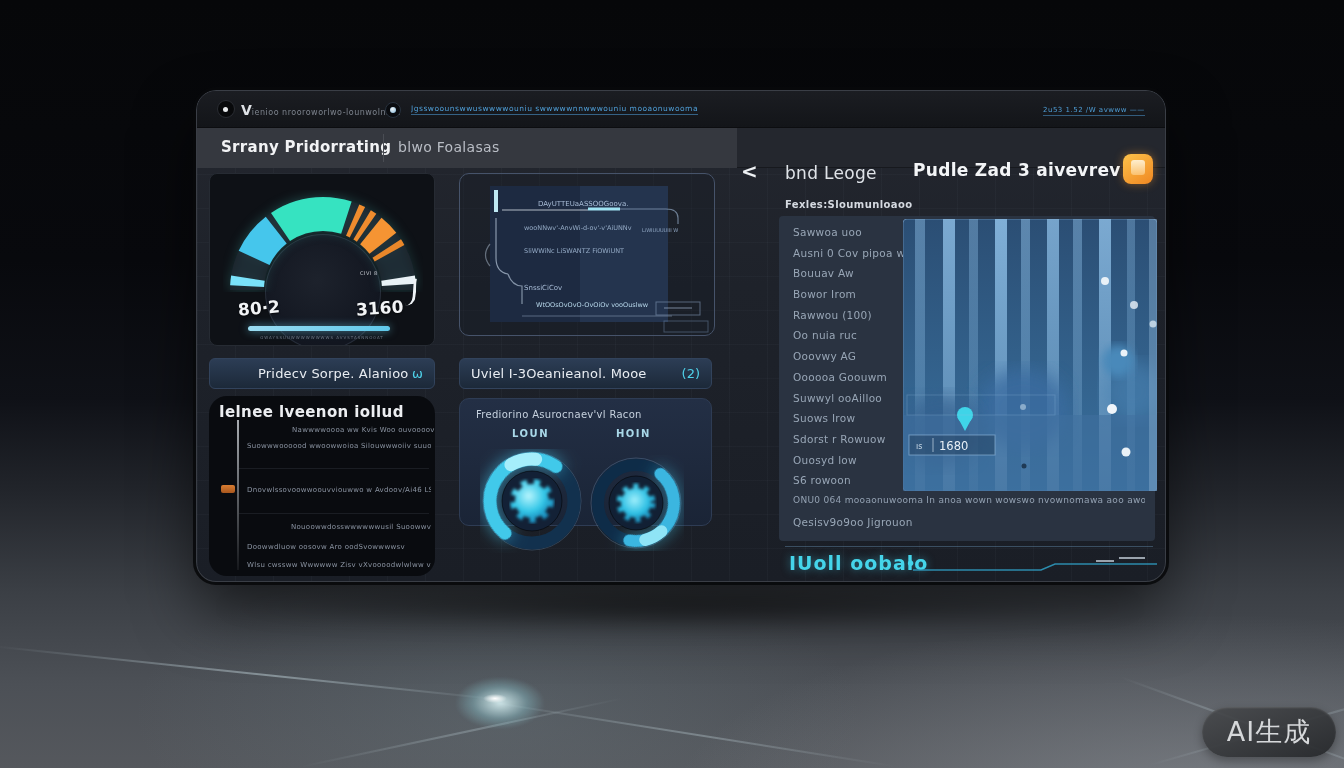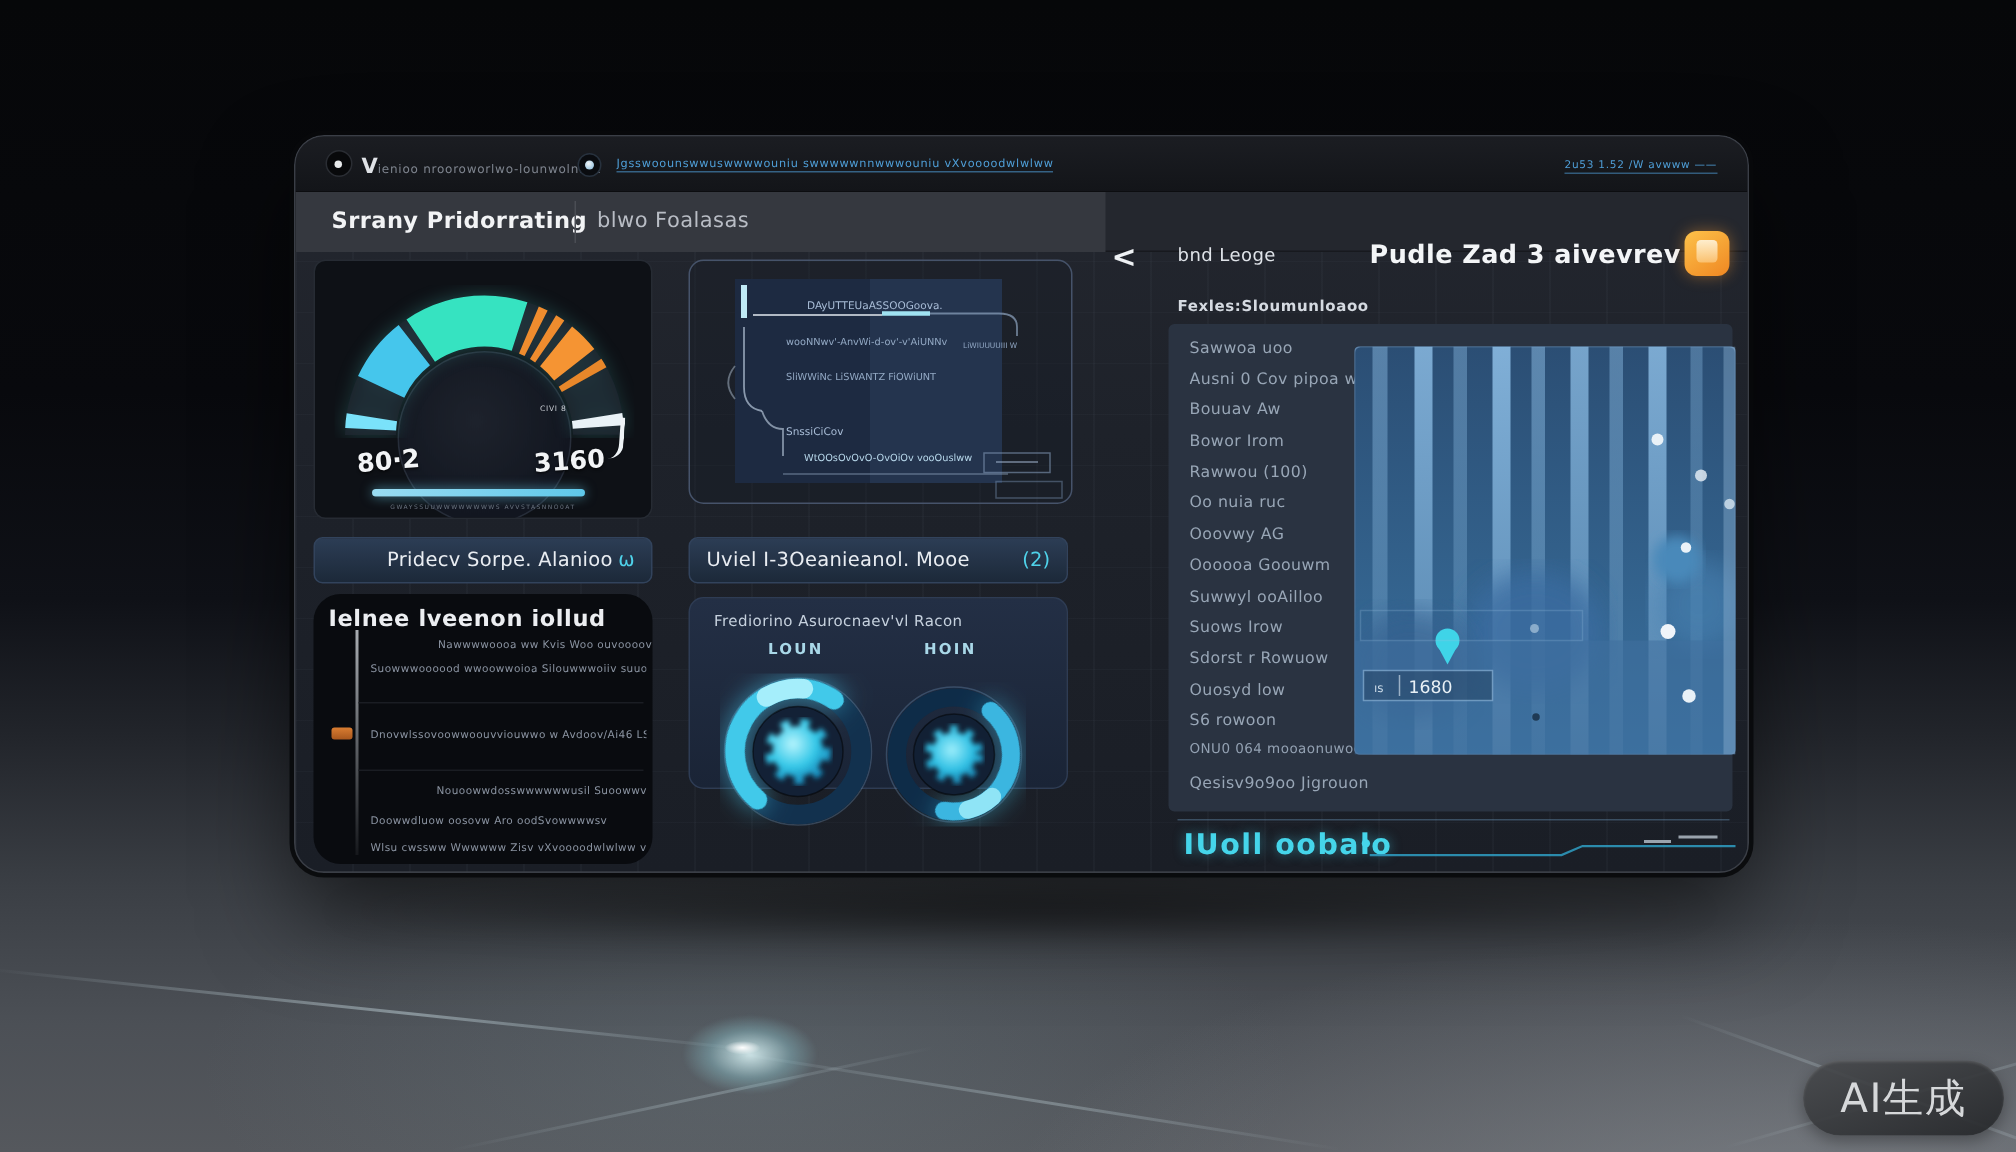--- a/index.html
+++ b/index.html
@@ -114,34 +114,34 @@
   .dials-panel{position:absolute;left:262px;top:307px;width:253px;height:128px;border-radius:10px;
     background:linear-gradient(180deg,#232f45,#1a2436);border:1px solid #2e3c54;text-align:right;}
   .dials-title{position:absolute;left:16px;top:10px;font-size:10px;color:#c6d1de;letter-spacing:.3px;white-space:nowrap;}
   .dial-label{position:absolute;top:29px;font-size:10px;font-weight:bold;color:#a9d8e8;letter-spacing:1.5px;}
   .dial-label.l{left:52px;} .dial-label.r{left:156px;}
   .knob{position:absolute;}
   .knob.a{left:20px;top:50px;} .knob.b{left:128px;top:56px;}
 
   
   .back-arrow{position:absolute;left:544px;top:68px;font-size:20px;font-weight:bold;color:#eef1f4;}
-  .breadcrumb{position:absolute;left:588px;top:72px;font-size:12px;color:#dfe3e8;letter-spacing:.3px;}
+  .breadcrumb{position:absolute;left:588px;top:72px;font-size:17px;color:#dfe3e8;letter-spacing:.3px;}
   .rp-title{position:absolute;left:716px;top:69px;font-size:17px;font-weight:bold;color:#f3f5f7;letter-spacing:.3px;}
   .orange-icon{position:absolute;left:926px;top:63px;width:30px;height:30px;border-radius:8px;
     background:linear-gradient(145deg,#fdc24a,#ef8722);box-shadow:0 0 10px rgba(240,150,50,.45);}
   .orange-icon::after{content:"";position:absolute;left:8px;top:6px;width:14px;height:15px;border-radius:3px;
     background:linear-gradient(180deg,rgba(255,248,230,.85),rgba(255,220,160,.55));}
   .rp-subtitle{position:absolute;left:588px;top:108px;font-size:10px;font-weight:bold;color:#d5dae1;letter-spacing:.4px;}
 
   .right-list{position:absolute;left:582px;top:125px;width:376px;height:325px;background:#2a3341;
     border-radius:4px;z-index:2;padding:10px 0 0 14px;}
   .rrow{height:20.7px;font-size:10.5px;color:#98a6b6;letter-spacing:.3px;white-space:nowrap;overflow:hidden;}
   .rrow.long{font-size:9px;width:352px;color:#93a1b2;}
 
-  .chart{position:absolute;left:706px;top:128px;width:254px;height:272px;z-index:3;margin-top:12px;}
+  .chart{position:absolute;left:706px;top:128px;width:254px;height:272px;z-index:3;}
 
   .footer-divider{position:absolute;left:588px;top:455px;width:368px;height:1px;background:rgba(120,170,210,.35);}
   .footer-label{position:absolute;left:592px;top:461px;font-size:19px;font-weight:bold;color:#45d5ea;
     letter-spacing:1px;text-shadow:0 0 8px rgba(70,210,235,.5);}
   .footer-bullet{position:absolute;left:708px;top:461px;font-size:19px;color:#45d5ea;}
   .footer-underline{position:absolute;left:716px;top:470px;width:246px;height:14px;}
   .footer-dash{position:absolute;border-top:2px solid #9aa3ad;}
   .footer-dash.d1{left:899px;top:469px;width:18px;}
   .footer-dash.d2{left:922px;top:466px;width:26px;}
 </style>
@@ -160,21 +160,21 @@
   <div class="reflection"></div>
 
   <div class="window">
 
     <div class="titlebar">
       <div class="tb-icon"></div>
       <div class="tb-title">
         <span class="initial">V</span><span class="rest">ienioo nrooroworlwo-lounwolniait</span>
       </div>
       <div class="tb-icon2"></div>
-      <div class="tb-link">Jgsswoounswwuswwwwouniu swwwwwnnwwwouniu vXvoooodwlwlww</div>
+      <div class="tb-link">Jgsswoounswwuswwwwouniu swwwwwnnwwwouniu mooaonuwooma</div>
       <div class="tb-corner-link">2u53 1.52 /W avwww ——</div>
     </div>
 
     <div class="tabbar">
       <div class="tabbar-left">
         <div class="tab1">Srrany Pridorrating</div>
         <div class="tab-divider"></div>
         <div class="tab2">blwo Foalasas</div>
       </div>
     </div>

